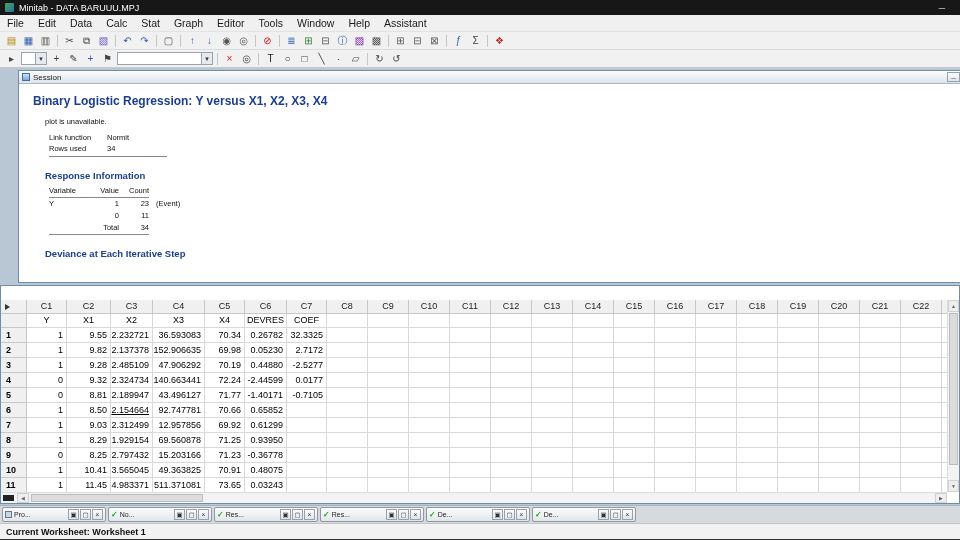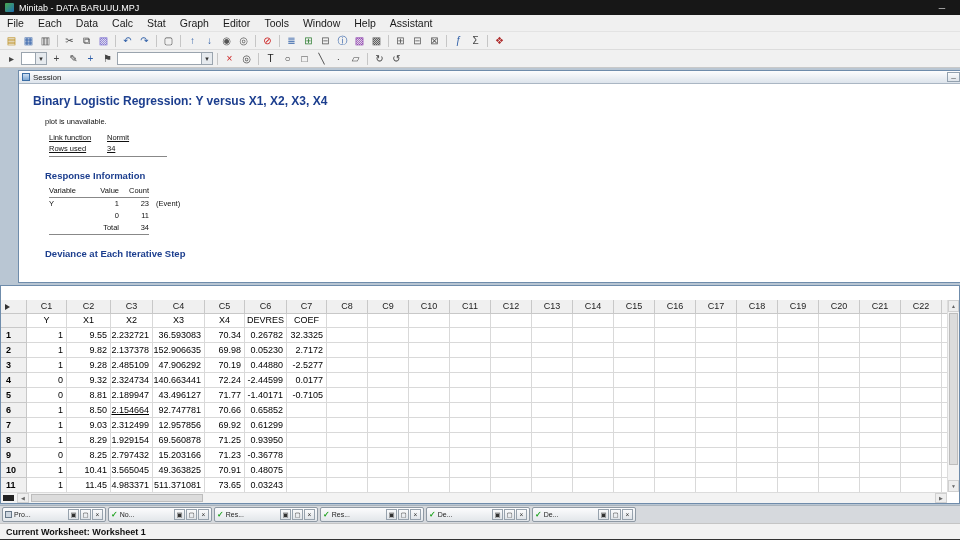--- a/index.html
+++ b/index.html
@@ -27,21 +27,21 @@
   .wtitle{height:13px;background:linear-gradient(#fdfdfe,#dde4ec);border-bottom:1px solid #aab6c3;display:flex;align-items:center;gap:3px;padding:0 3px;font-size:8px;color:#222;}
   .wicon{width:8px;height:8px;border:1px solid #3c6ea5;background:linear-gradient(#cfe0f2,#7fa8d4);flex:0 0 auto;}
   .wbtns{margin-left:auto;display:flex;gap:1px;}
   .wbtn{width:13px;height:10px;border:1px solid #93a1af;background:linear-gradient(#fbfcfd,#dfe4ea);font-size:6.5px;line-height:9px;text-align:center;color:#333;}
   .sbody{position:absolute;top:14px;left:0;right:0;bottom:0;background:#fff;overflow:hidden;}
 
   
   .s-heading{margin:9px 0 0 14px;font-size:12px;font-weight:bold;color:#1c3e8e;}
   .s-warning{margin:9px 0 0 26px;font-size:7.5px;color:#111;line-height:1.3;}
   .s-sec{margin:13px 0 0 26px;font-size:9.5px;font-weight:bold;color:#1c3e8e;}
-  .mtable{display:grid;grid-template-columns:58px 60px;margin:5px 0 0 30px;font-size:7.5px;color:#111;width:118px;border-bottom:1px solid #888;padding-bottom:2px;text-decoration:underline;}
+  .mtable{display:grid;grid-template-columns:58px 60px;margin:5px 0 0 30px;font-size:7.5px;color:#111;width:118px;border-bottom:1px solid #888;padding-bottom:2px;}
   .mtable span{padding:1px 0;}
   .rtable{display:grid;grid-template-columns:40px 30px 30px 48px;margin:4px 0 0 30px;font-size:7.5px;color:#111;width:150px;}
   .rc{padding:1.5px 0;}
   .rc1,.rc2{text-align:right;}
   .rc3{padding-left:7px;}
   .bb{border-bottom:1px solid #888;}
 
   
   .vsb{position:absolute;right:0;width:12px;background:#f3f3f3;border-left:1px solid #dcdcdc;}
   .session .vsb{top:0;bottom:0;}
@@ -85,21 +85,21 @@
 <body>
 
 <div class="titlebar">
   <span class="app-icon"></span>
   <span>Minitab - DATA BARUUU.MPJ</span>
   <span class="tmin">─</span>
 </div>
 
 <div class="menubar">
     <span class="menu-item">File</span>
-    <span class="menu-item">Each</span>
+    <span class="menu-item">Edit</span>
     <span class="menu-item">Data</span>
     <span class="menu-item">Calc</span>
     <span class="menu-item">Stat</span>
     <span class="menu-item">Graph</span>
     <span class="menu-item">Editor</span>
     <span class="menu-item">Tools</span>
     <span class="menu-item">Window</span>
     <span class="menu-item">Help</span>
     <span class="menu-item">Assistant</span>
   </div>

